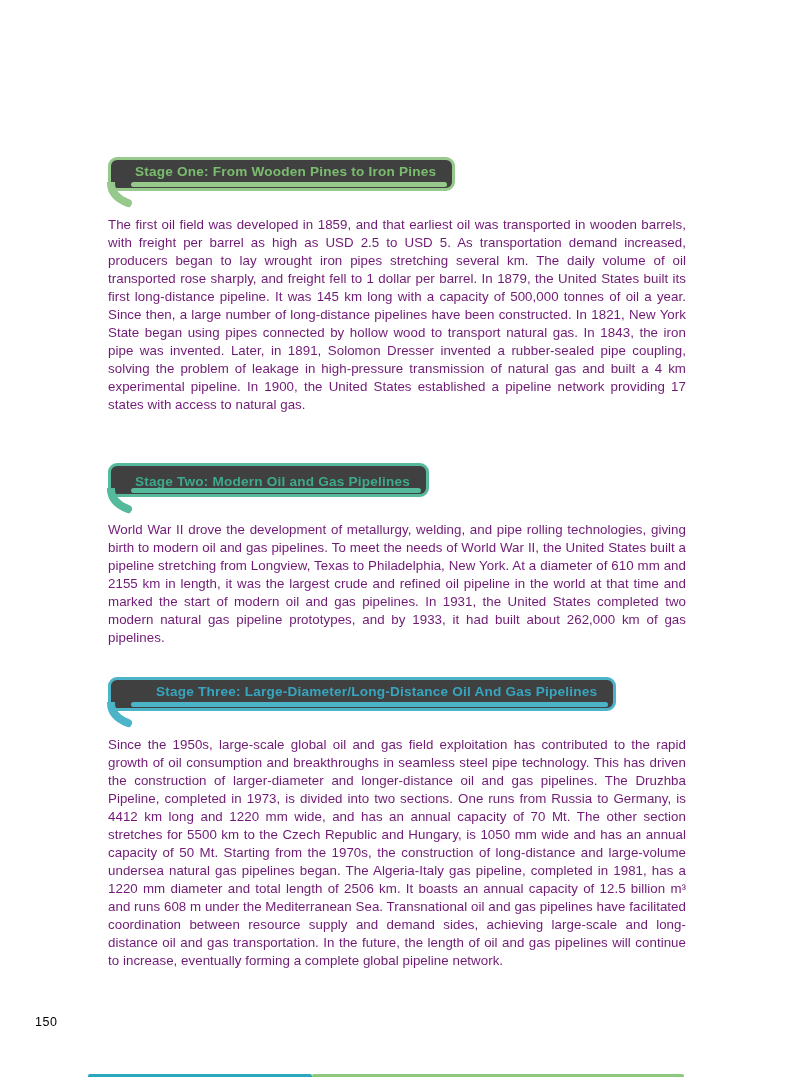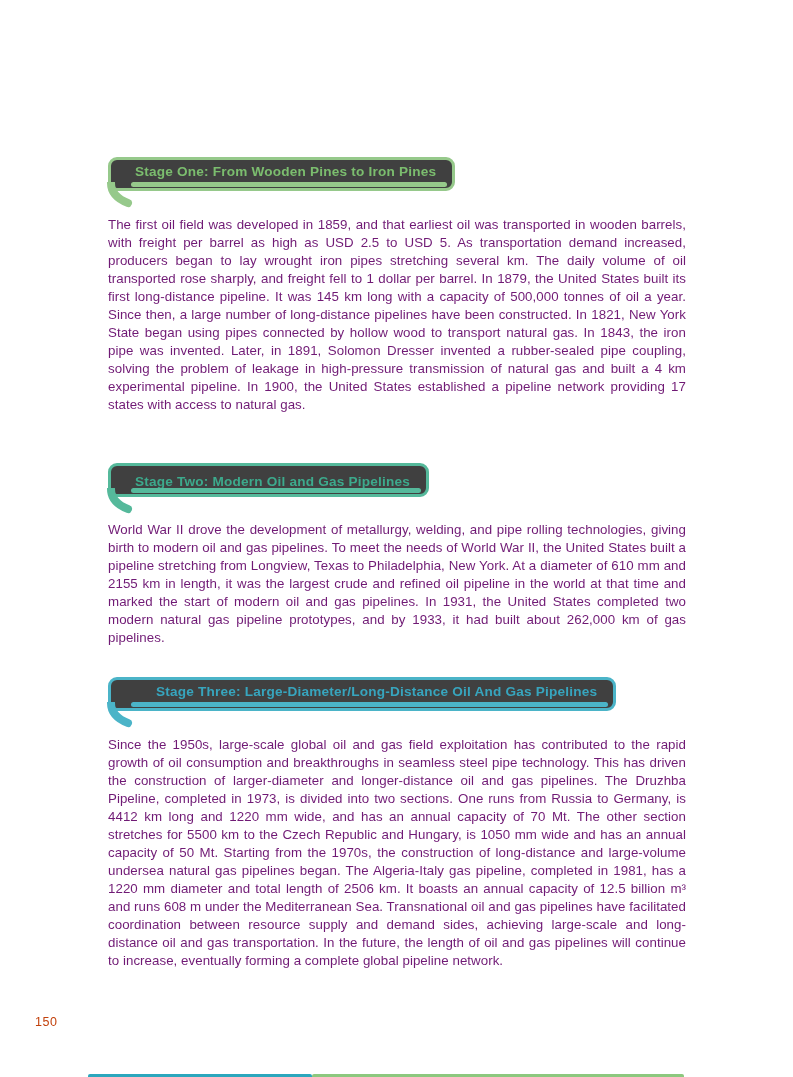--- a/index.html
+++ b/index.html
@@ -52,21 +52,21 @@
     letter-spacing: 0.05px;
     color: #701a75;
     text-align: justify;
   }
   .page-number {
     position: absolute;
     left: 35px;
     top: 1015px;
     font-size: 12.5px;
     letter-spacing: 0.6px;
-    color: #c2410c;
+    color: #000000;
   }
   .edge-strip {
     position: absolute;
     bottom: 0;
     height: 3px;
     border-radius: 2px 2px 0 0;
   }
   .edge-strip.teal  { left: 88px;  width: 224px; }
   .edge-strip.green { left: 312px; width: 372px; }
 </style>

